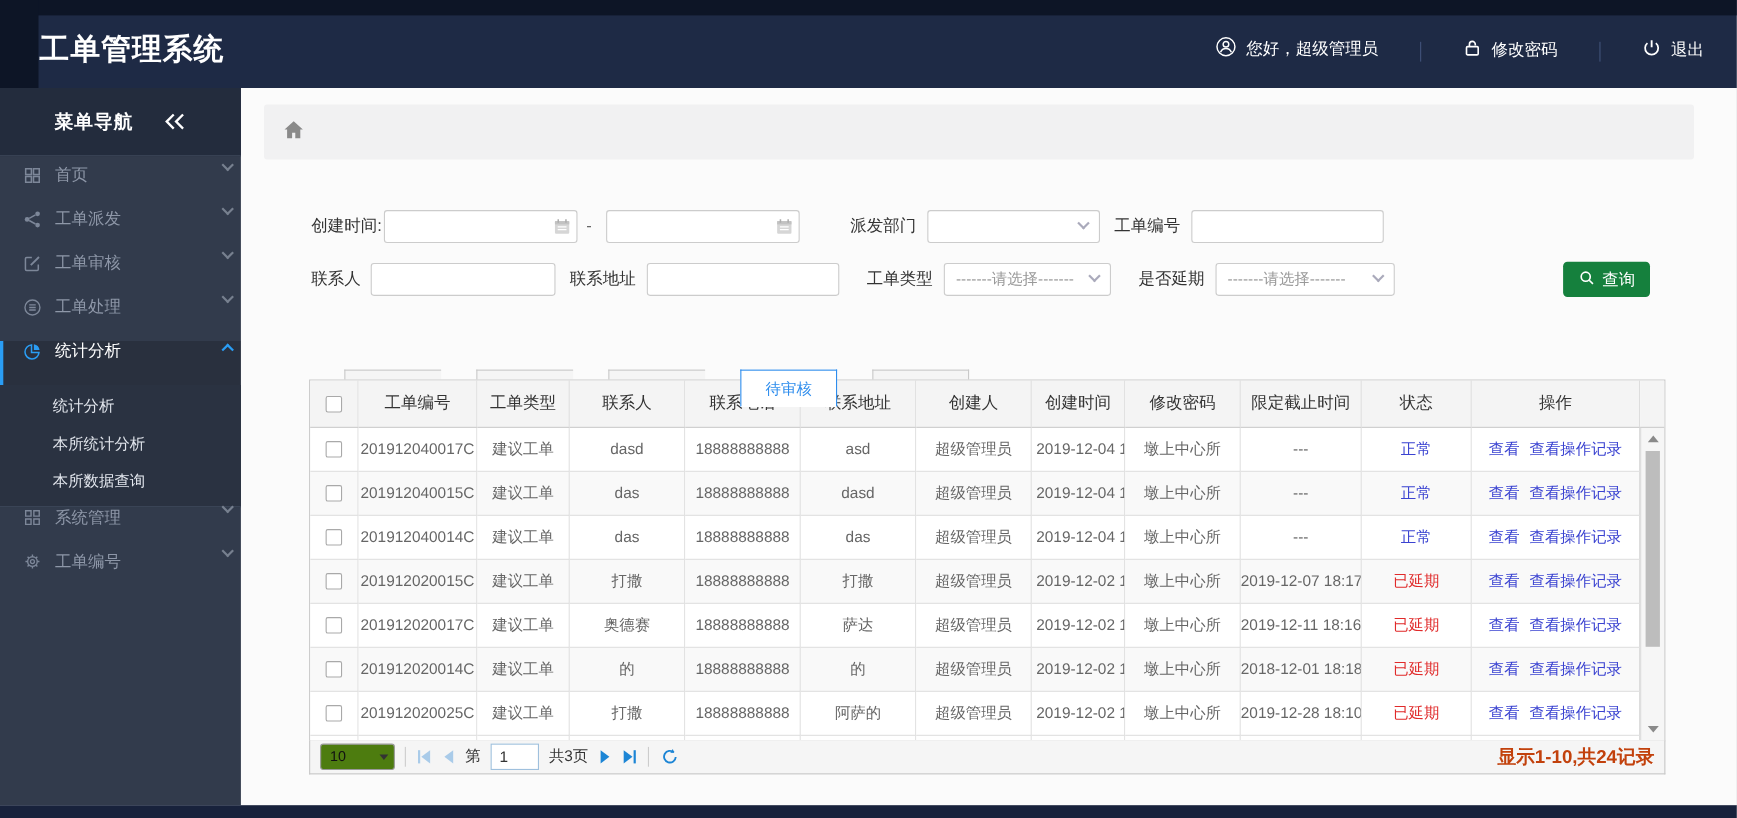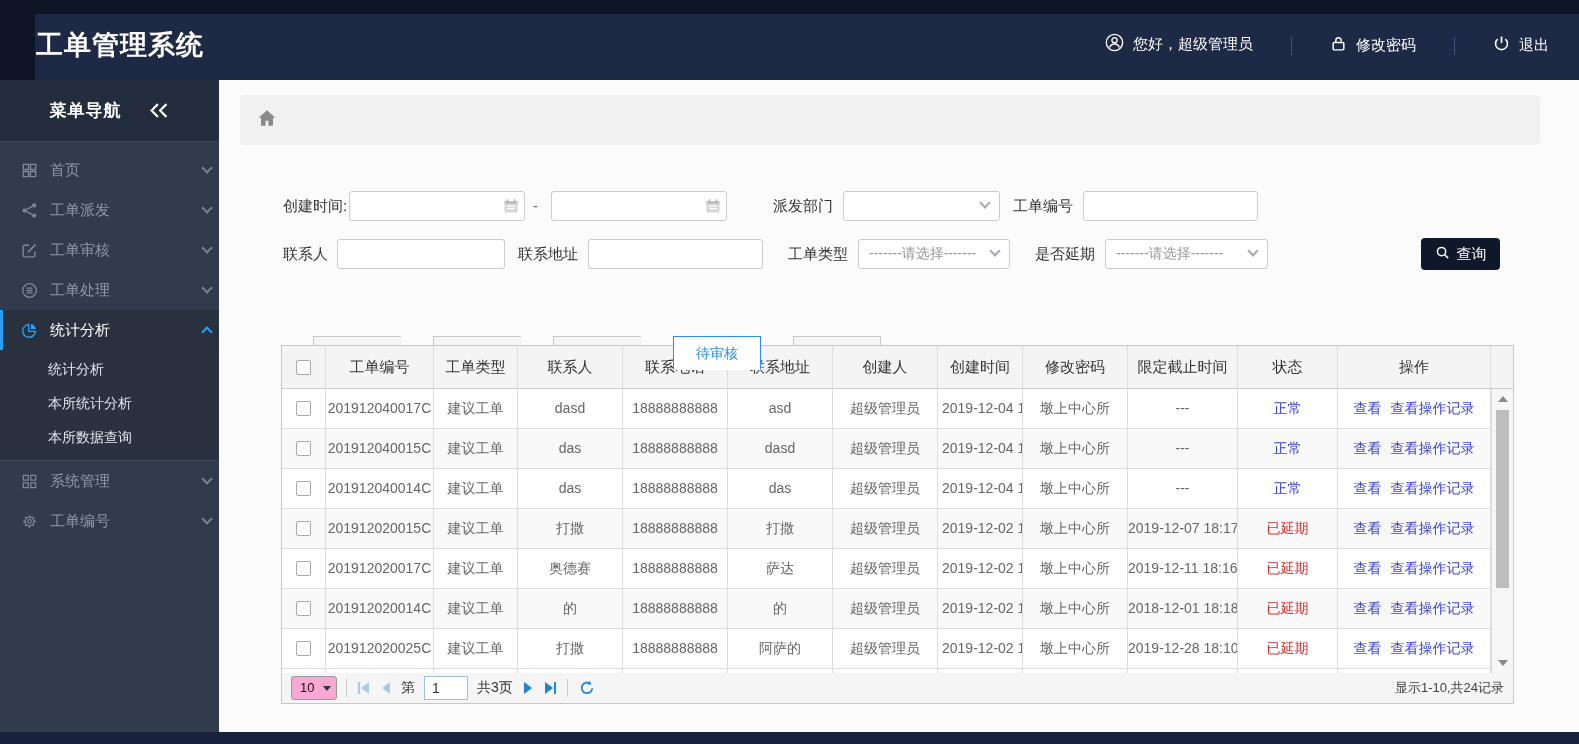--- a/index.html
+++ b/index.html
@@ -15,21 +15,21 @@
   .header-right { margin-left:auto; display:flex; align-items:flex-end; gap:32px; padding-right:30px; padding-top:8px; }
   .hr-item { display:flex; align-items:center; gap:9px; color:#fff; font-size:15px; cursor:pointer; }
   .hr-divider { width:1px; height:18px; background:#41537a; margin:0 6px; }
 
   
   aside { position:absolute; left:0; top:80px; width:219px; height:652px; background:#323b4c; z-index:4; }
   .sb-header { height:62px; background:#232c3d; display:flex; align-items:center; justify-content:center; gap:26px; border-bottom:1px solid #3a4456; }
   .sb-title { color:#fff; font-size:17px; font-weight:bold; letter-spacing:1px; }
   .collapse { display:flex; cursor:pointer; }
   nav { padding-top:8px; }
-  .nav-item { height:40px; display:flex; align-items:center; padding:0 8px 0 20px; color:#8e97a8; font-size:15px; cursor:pointer; position:relative; }
+  .nav-item { height:40px; display:flex; padding:0 8px 0 20px; color:#8e97a8; font-size:15px; cursor:pointer; position:relative; }
   .nav-item .nav-ic { width:18px; height:18px; margin-right:12px; display:flex; align-items:center; justify-content:center; color:#7d8799; }
   .nav-item .nav-lb { flex:1; }
   .nav-item.active { color:#fff; background:rgba(0,0,0,0.18); }
   .nav-item.active::before { content:""; position:absolute; left:0; top:0; bottom:0; width:3px; background:#2a9df4; }
   .nav-item.active .nav-ic { color:#2a9df4; }
   .chev { width:8px; height:8px; border-right:2px solid #77808f; border-bottom:2px solid #77808f; transform:rotate(45deg); margin-top:-4px; }
   .chev.up { transform:rotate(-135deg); margin-top:4px; border-color:#2a9df4; }
   .submenu { background:#2a3241; border-bottom:1px solid #3a4456; padding:2px 0 6px; }
   .sub-item { height:34px; line-height:34px; padding-left:48px; color:#e2e6ed; font-size:14px; cursor:pointer; }
   .sub-item.active { background:#4d5c83; color:#fff; }
@@ -44,21 +44,21 @@
   .f-row { position:absolute; left:0; width:1360px; height:32px; }
   .f-row1 { top:110px; } .f-row2 { top:158px; }
   .f-label { position:absolute; top:0; height:32px; line-height:32px; font-size:15px; color:#333; white-space:nowrap; }
   .f-input { position:absolute; top:1px; height:30px; border:1px solid #ccc; border-radius:3px; background:#fff; font-size:14px; color:#333; padding:0 8px; outline:none; font-family:inherit; }
   .date-wrap { position:absolute; top:1px; height:30px; }
   .date-wrap .f-input { position:absolute; left:0; top:0; width:100%; padding-right:28px; }
   .cal-ic { position:absolute; right:6px; top:7px; pointer-events:auto; cursor:pointer; }
   .f-select { position:absolute; top:1px; height:30px; border:1px solid #ccc; border-radius:3px; background:#fff; display:flex; align-items:center; padding:0 22px 0 10px; font-size:14px; color:#999; cursor:pointer; }
   .f-select .chev { position:absolute; right:10px; top:11px; border-color:#aab; }
   .f-dash { position:absolute; top:0; height:32px; line-height:32px; color:#666; font-size:15px; }
-  .search-btn { position:absolute; top:0; height:32px; width:79px; background:#0f172a; color:#fff; border:none; border-radius:4px; font-size:15px; display:flex; align-items:center; justify-content:center; gap:7px; cursor:pointer; font-family:inherit; }
+  .search-btn { position:absolute; top:0; height:32px; width:79px; background:#15803d; color:#fff; border:none; border-radius:4px; font-size:15px; display:flex; align-items:center; justify-content:center; gap:7px; cursor:pointer; font-family:inherit; }
 
   
   .tabs { position:absolute; left:62px; top:256px; width:1231px; height:34px; display:flex; align-items:flex-end; border-bottom:1px solid #2e8ded; }
   .tab { width:88px; height:33px; line-height:32px; text-align:center; font-size:14px; color:#555; background:#f5f5f5; border:1px solid #c9c9c9; border-bottom:none; border-right:none; cursor:pointer;margin-left:32px; }
   .tab:nth-child(5) { border-right:1px solid #c9c9c9; }
   .tab.active { background:#fff; color:#2e8ded; border:1px solid #2e8ded !important; border-bottom:1px solid #fff !important; margin-bottom:-1px; height:34px; z-index:2; }
 
   
   .tablebox { position:absolute; left:62px; top:265px; width:1233px; border:1px solid #c8c8c8; background:#fff; }
   .thead-wrap { display:flex; width:1231px; }
@@ -80,33 +80,33 @@
   
   .vscroll { position:absolute; right:0; top:0; width:22px; height:284px; background:#f6f6f6; border-left:1px solid #ddd; }
   .vs-arrow { position:absolute; left:0; width:21px; height:16px; display:flex; align-items:center; justify-content:center; cursor:pointer; }
   .vs-up { top:2px; } .vs-down { bottom:2px; }
   .tri-up { width:0; height:0; border-left:5px solid transparent; border-right:5px solid transparent; border-bottom:6px solid #8a8a8a; }
   .tri-dn { width:0; height:0; border-left:5px solid transparent; border-right:5px solid transparent; border-top:6px solid #8a8a8a; }
   .vs-thumb { position:absolute; left:4px; top:21px; width:13px; height:178px; background:#bdbdbd; cursor:pointer; }
 
   
   .pager { position:absolute; left:62px; top:593px; width:1233px; height:31px; background:#f5f5f5; border:1px solid #c8c8c8; border-top:none; display:flex; align-items:center; gap:9px; padding:0 9px; }
-  .psize { position:relative; width:46px; height:24px; background:#f9a8d4; border:1px solid #999; border-radius:3px; font-size:13px; color:#111; line-height:22px; padding-left:8px; cursor:pointer; }
+  .psize { position:relative; width:68px; height:24px; background:#4d7c0f; border:1px solid #999; border-radius:3px; font-size:13px; color:#111; line-height:22px; padding-left:8px; cursor:pointer; }
   .psize .selchev { position:absolute; right:5px; top:9px; width:0; height:0; border-left:4px solid transparent; border-right:4px solid transparent; border-top:5px solid #333; }
   .pdiv { width:1px; height:18px; background:#ccc; }
   .pbtn { display:flex; align-items:center; gap:1px; cursor:pointer; padding:2px; }
   .tri-l { width:0; height:0; border-top:6px solid transparent; border-bottom:6px solid transparent; border-right:8px solid #1c85d5; }
   .tri-r { width:0; height:0; border-top:6px solid transparent; border-bottom:6px solid transparent; border-left:8px solid #1c85d5; }
   .vbar { width:2px; height:12px; background:#1c85d5; }
   .pbtn.dis .tri-l, .pbtn.dis .tri-r { border-right-color:#a9cbe9; border-left-color:#a9cbe9; }
   .pbtn.dis .vbar { background:#a9cbe9; }
   .pbtn.dis .tri-l { border-right-color:#a9cbe9; }
   .ptext { font-size:14px; color:#333; }
   .pinput { width:44px; height:24px; border:1px solid #9fc0dd; background:#fff; font-size:14px; color:#333; padding-left:7px; outline:none; font-family:inherit; }
-  .summary { margin-left:auto; font-size:13px; color:#404040; }
+  .summary { margin-left:auto; font-size:17px; color:#c2410c;font-weight:bold; }
 </style>
 </head>
 <body>
 
 <div class="app">
 
   <header>
     <div class="app-title">工单管理系统</div>
     <div class="header-right">
       <span class="hr-item">

